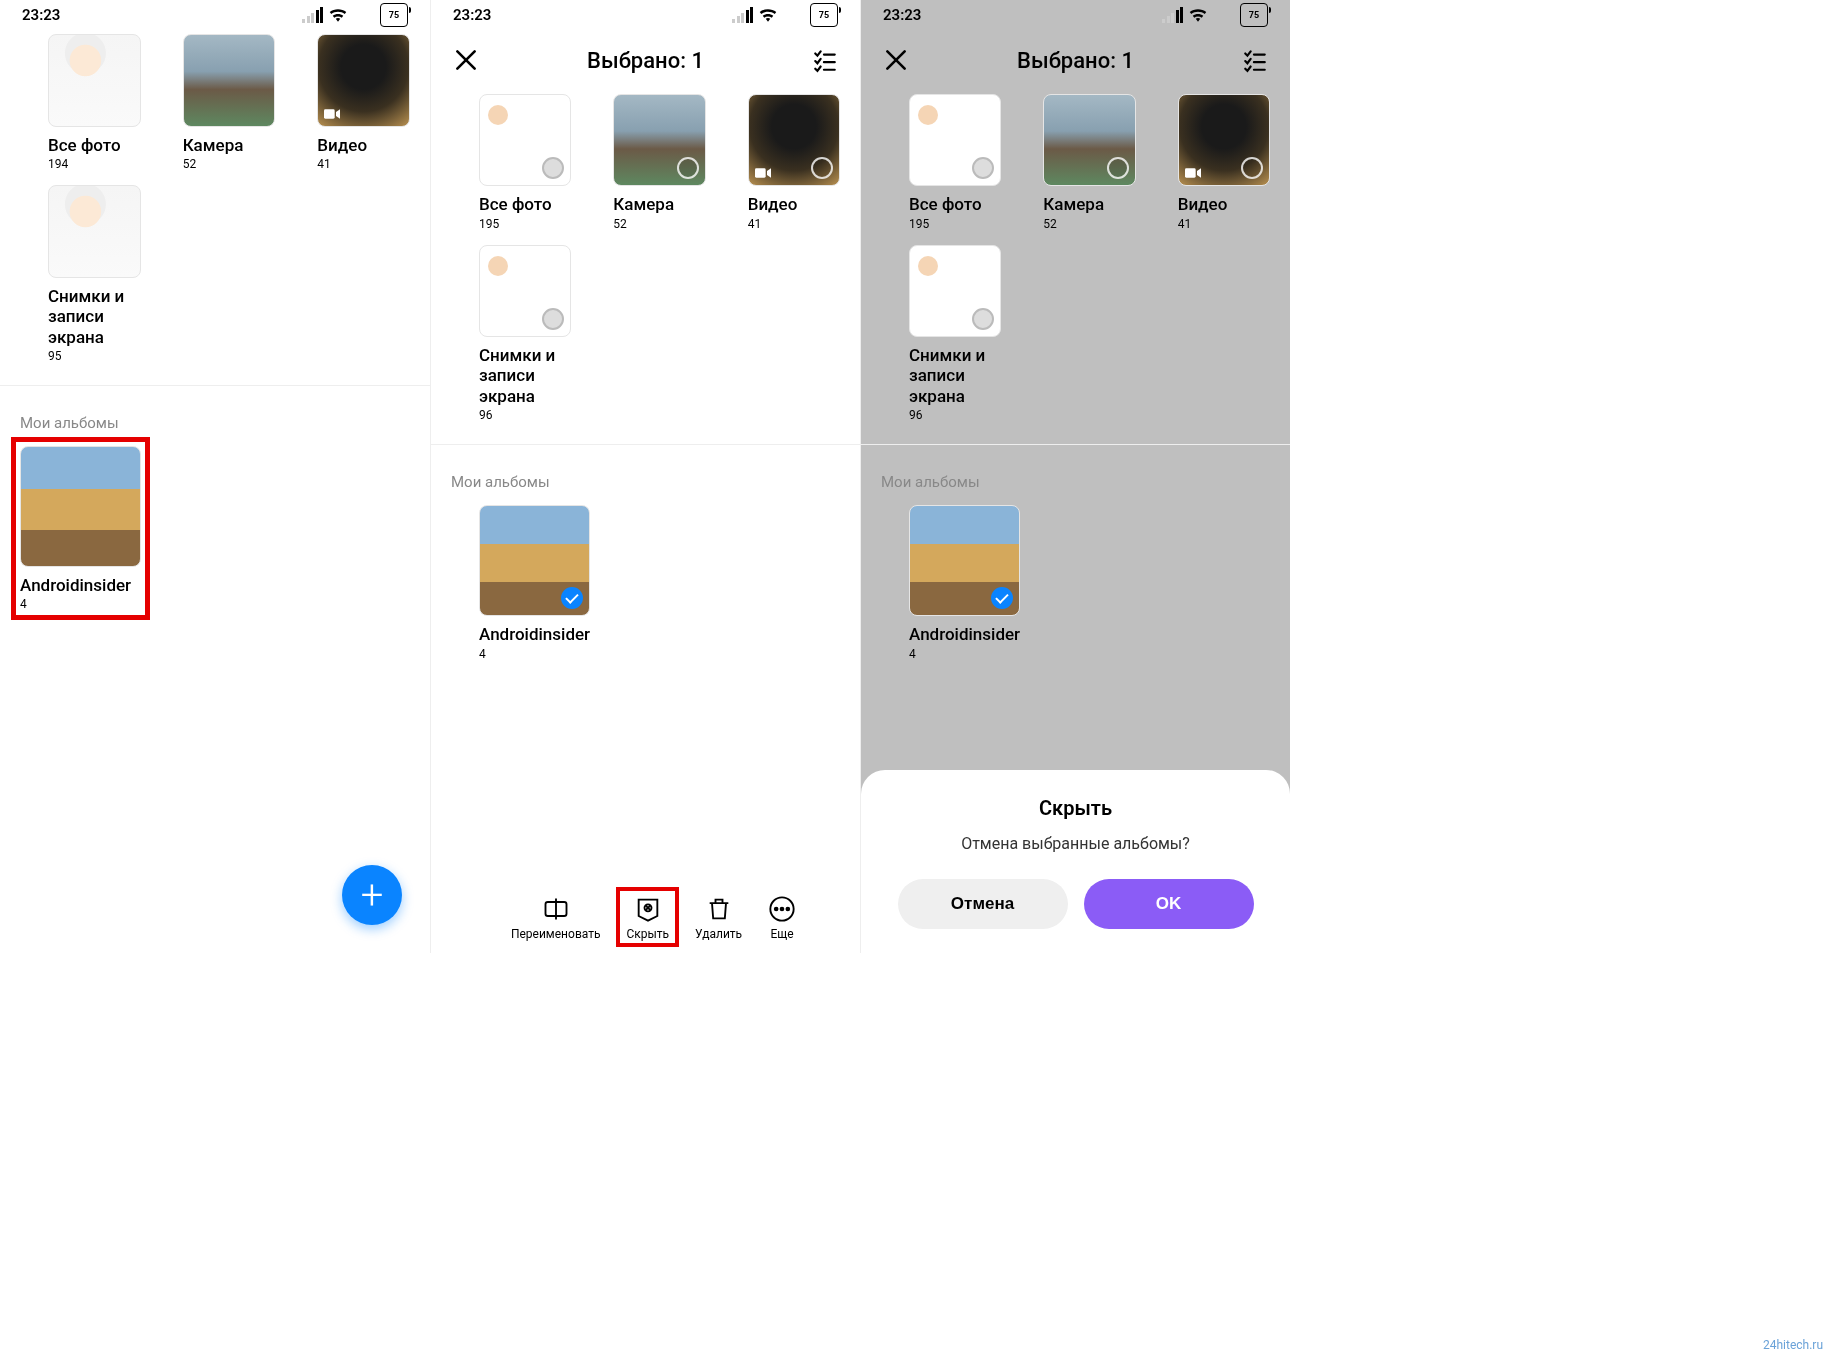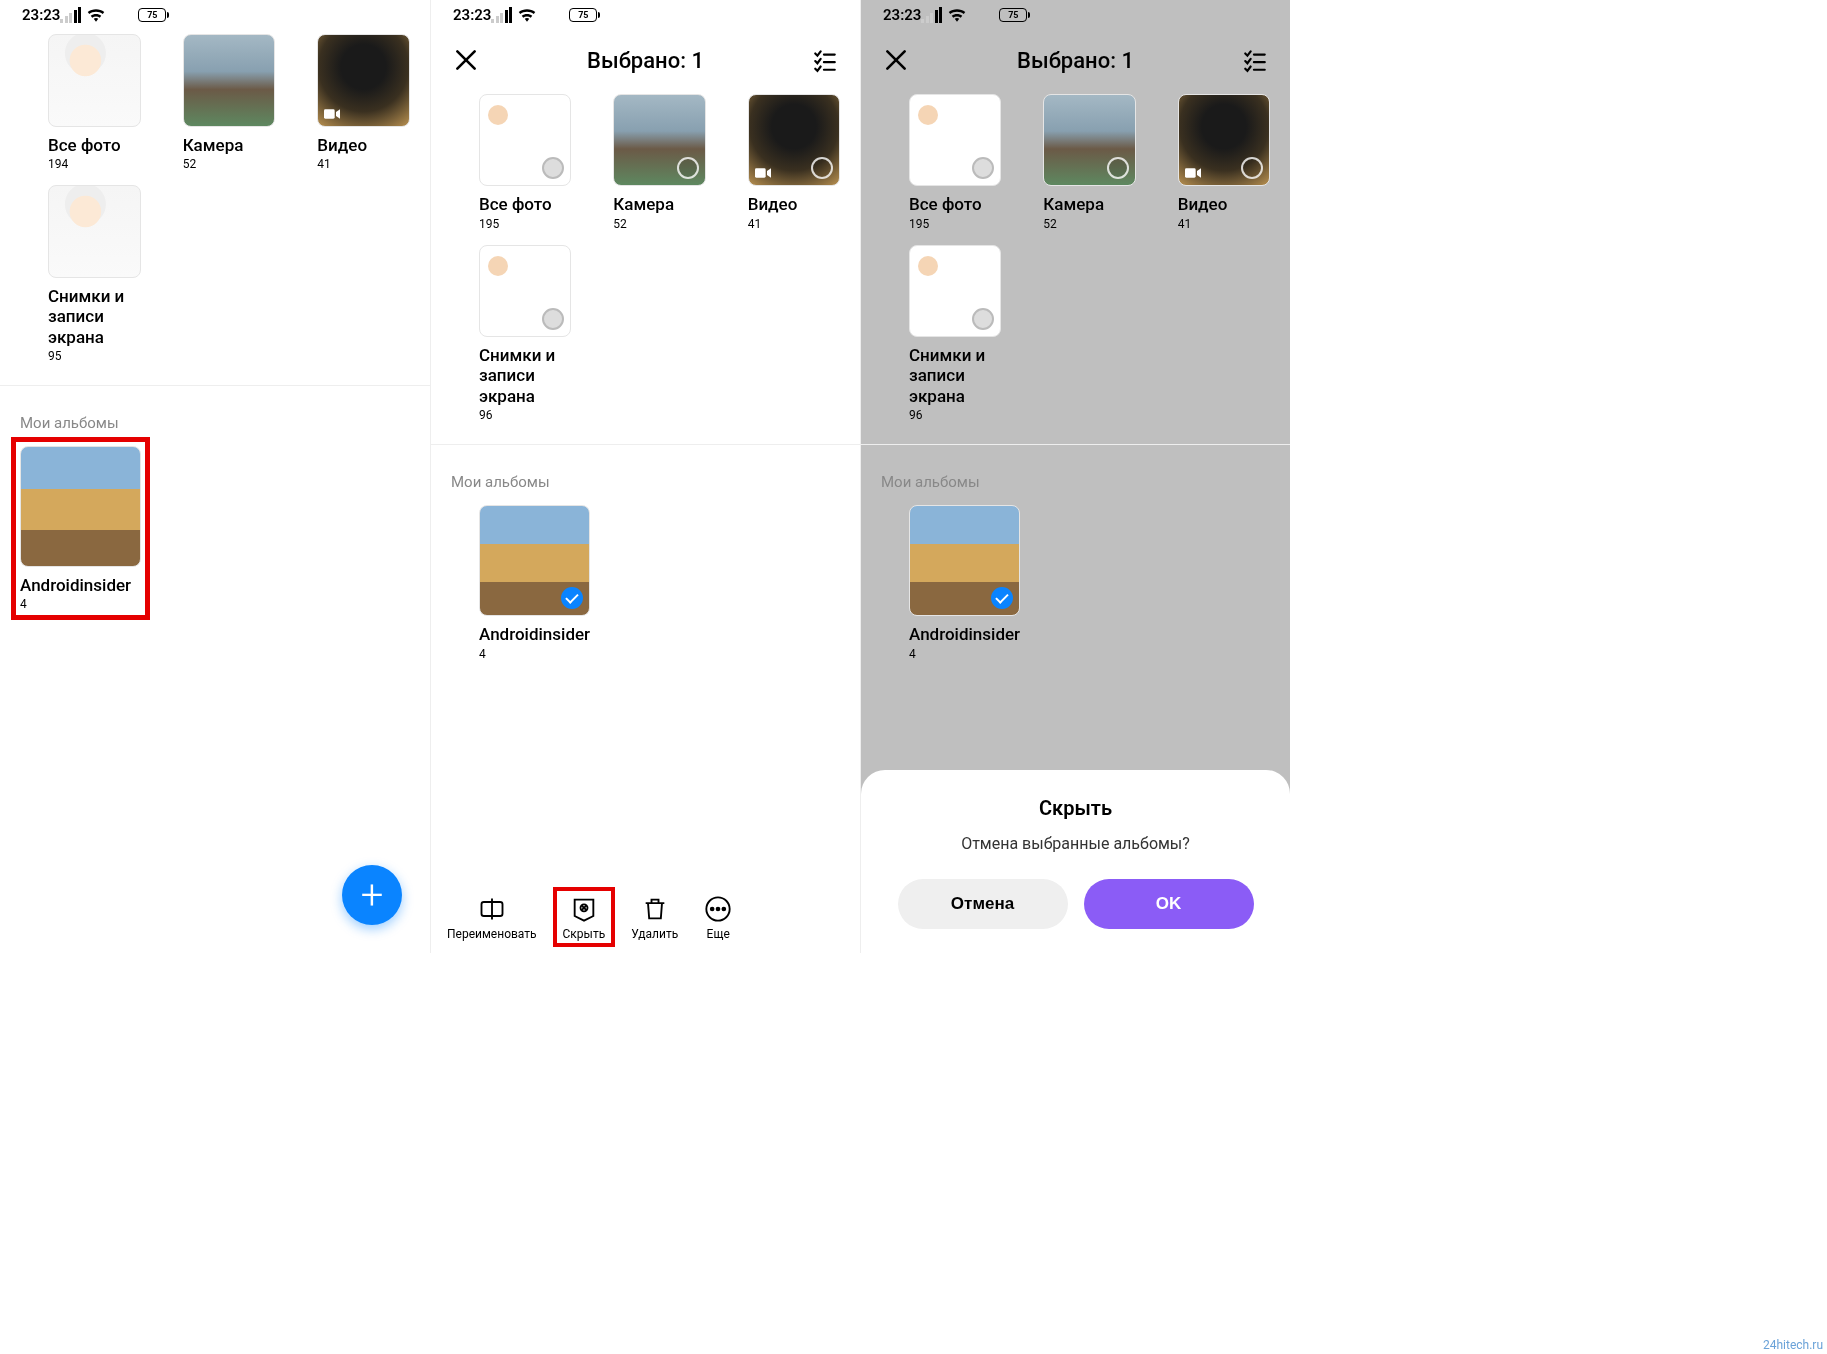--- a/index.html
+++ b/index.html
@@ -22,35 +22,36 @@
   overflow: hidden;
 }
 .screen + .screen { border-left: 1px solid #eee; }
 .screen.dimmed .content-area { background: #bfbfbf; }
 .screen.dimmed { background: #bfbfbf; }
 
 .status-bar {
   height: 30px;
   display: flex;
   align-items: center;
+  justify-content: space-between;
   padding: 0 22px;
   font-size: 15px;
   font-weight: 600;
 }
 .status-right { display: flex; align-items: center; gap: 6px; }
 .signal { display: inline-flex; align-items: flex-end; gap: 1.5px; }
 .signal span { width: 3px; background: #ccc; }
 .signal span:nth-child(1){height:4px}
 .signal span:nth-child(2){height:7px}
 .signal span:nth-child(3){height:10px}
 .signal span:nth-child(4){height:13px;background:#000}
 .signal span:nth-child(5){height:16px;background:#000}
 .wifi-icon { width:18px; height:14px; }
 .battery {
-  width: 28px; height: 14px; border: 1.5px solid #000; border-radius: 4px;
+  width: 28px; height: 24px; border: 1.5px solid #000; border-radius: 4px;
   position: relative; display:flex; align-items:center; justify-content:center;
   font-size: 9px; font-weight:700;margin-left:27px;
 }
 .battery::after { content:''; position:absolute; right:-4px; top:3px; width:2px; height:6px; background:#000; border-radius:0 2px 2px 0;}
 
 .header {
   height: 60px;
   display: flex;
   align-items: center;
   justify-content: center;
@@ -93,21 +94,21 @@
 
 .fab {
   position:absolute; right:28px; bottom:28px; width:60px; height:60px;
   border-radius:50%; background:#0a84ff; display:flex; align-items:center;
   justify-content:center; color:#fff; font-size:40px; font-weight:300;
   box-shadow:0 4px 12px rgba(10,132,255,0.4);
 }
 
 .bottom-toolbar {
   position:absolute; bottom:12px; left:16px; right:0;
-  display:flex; gap:26px;
+  display:flex; justify-content:center; gap:26px;
 }
 .tool-item { display:flex; flex-direction:column; align-items:center; gap:4px; font-size:12px; cursor:pointer;}
 .tool-icon { width:28px; height:28px; display:flex; align-items:center; justify-content:center;}
 .tool-red { border:4px solid #e50000; padding:4px 6px 2px 6px; margin:-8px -10px -6px -10px;}
 
 .sheet {
   position:absolute; left:0; right:0; bottom:0; background:#fff;
   border-radius:24px 24px 0 0; padding:26px 20px 24px 20px;
 }
 .sheet-title { text-align:center; font-size:20px; font-weight:600; margin-bottom:14px;}

